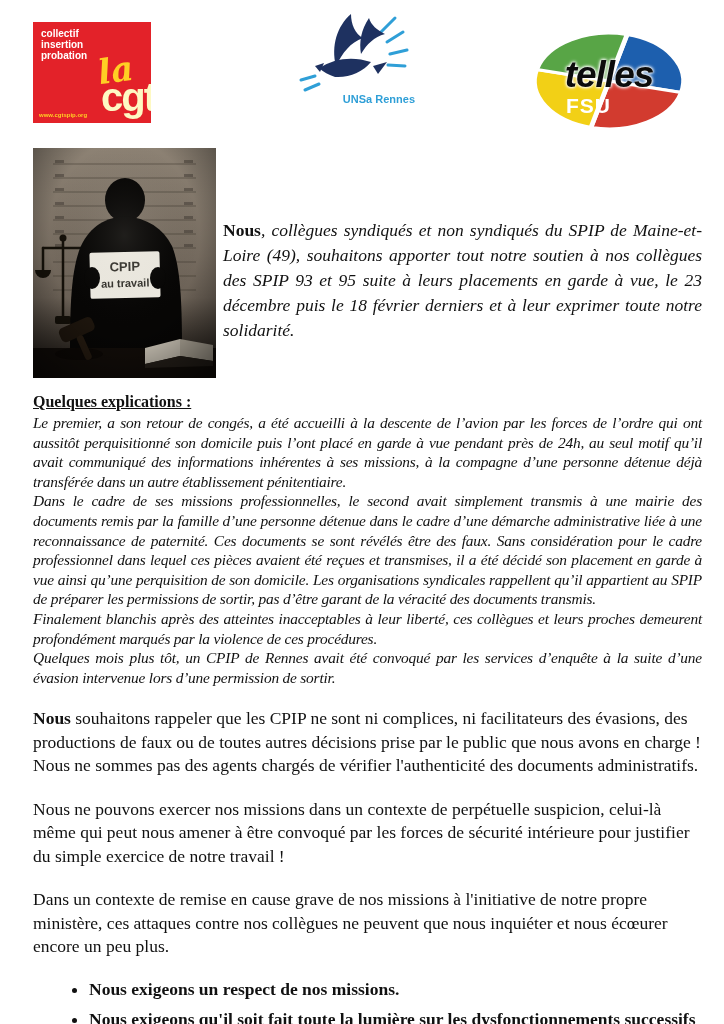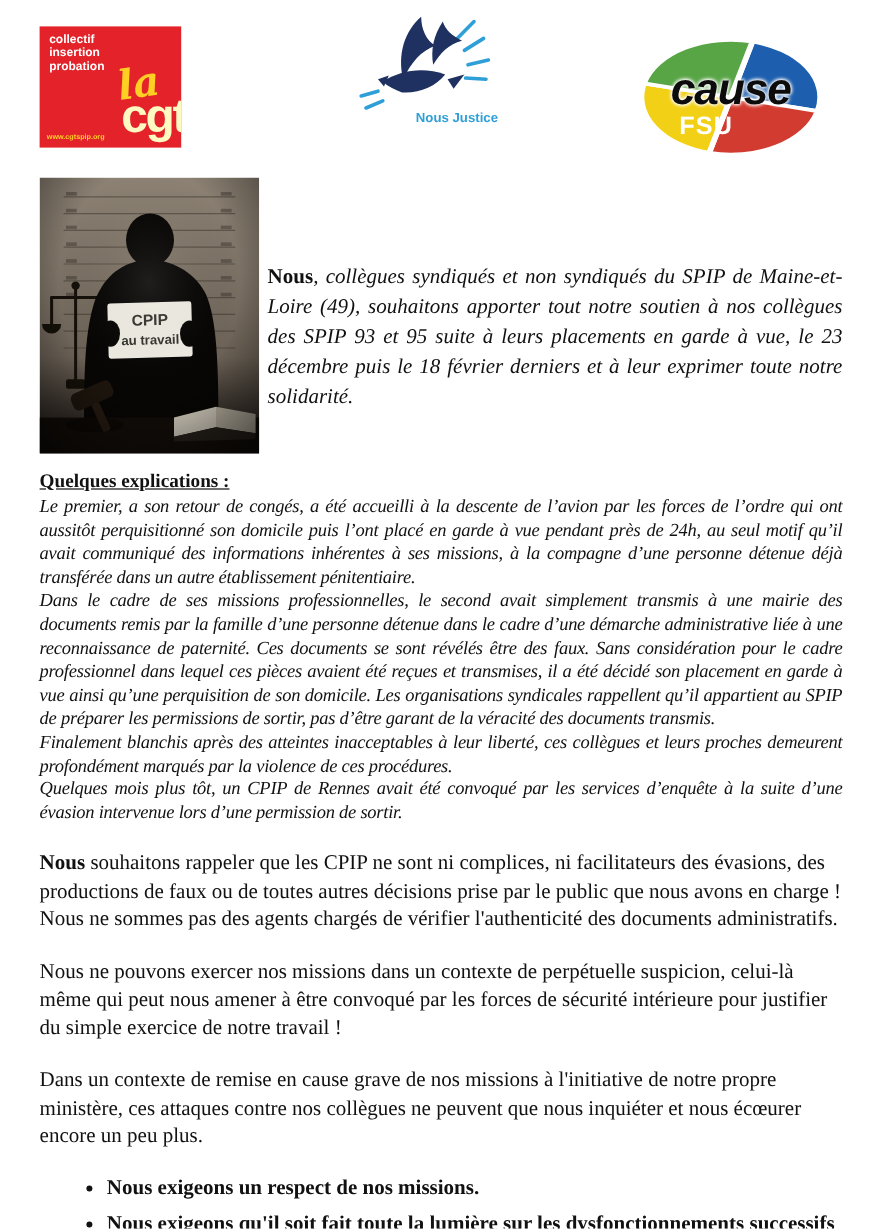--- a/index.html
+++ b/index.html
@@ -103,33 +103,33 @@
           <line x1="26" y1="74" x2="12" y2="80"></line>
         </g>
         <g fill="#1e3160">
           <path d="M58,4 C44,16 38,36 43,56 C50,42 57,33 70,28 C62,24 58,14 58,4 Z"></path>
           <path d="M76,8 C68,20 66,32 68,44 C74,34 81,27 92,24 C84,20 78,15 76,8 Z"></path>
           <path d="M26,58 C42,48 60,46 78,52 C70,62 56,68 42,67 C36,65 30,62 26,58 Z"></path>
           <path d="M22,56 L31,53 L27,62 Z"></path>
           <path d="M80,56 L94,52 L85,64 Z"></path>
         </g>
       </svg>
-      <div class="ufap-subtitle">Nous Justice</div>
+      <div class="ufap-subtitle">UNSa Rennes</div>
     </div>
 
     <div class="logo-snepap">
       <svg width="168" height="106" viewBox="0 0 168 106">
         <g transform="translate(84,53) scale(1.62,1.04) rotate(14)">
           <path d="M0,0 L0,-46 A46,46 0 0 1 46,0 Z" fill="#1d5fae" stroke="#ffffff" stroke-width="3"></path>
           <path d="M0,0 L46,0 A46,46 0 0 1 0,46 Z" fill="#d23b2f" stroke="#ffffff" stroke-width="3"></path>
           <path d="M0,0 L0,46 A46,46 0 0 1 -46,0 Z" fill="#f2d016" stroke="#ffffff" stroke-width="3"></path>
           <path d="M0,0 L-46,0 A46,46 0 0 1 0,-46 Z" fill="#58a546" stroke="#ffffff" stroke-width="3"></path>
         </g>
       </svg>
-      <div class="snepap-name">cause</div>
+      <div class="snepap-name">telles</div>
       <div class="snepap-fsu">FSU</div>
     </div>
   </div>
 
   <div class="main">
 
     <div class="intro-row">
 
       <svg class="photo" viewBox="0 0 183 230">
         <defs>

